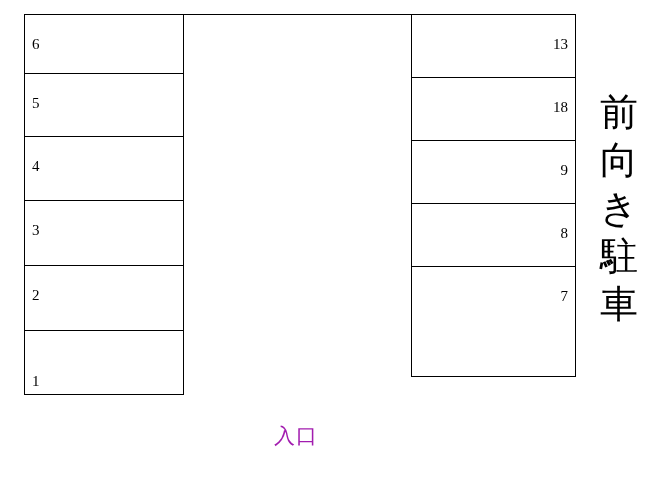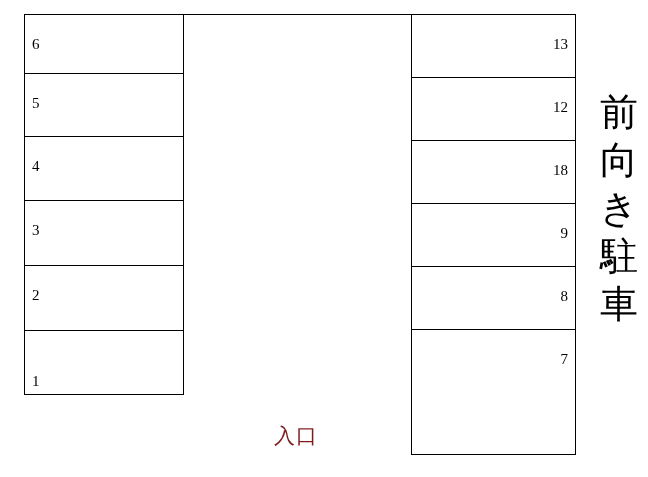--- a/index.html
+++ b/index.html
@@ -65,21 +65,21 @@
     height: 0;
     border-top: 1px solid #000000;
   }
 
   
   .entrance {
     position: absolute;
     font-size: 21px;
     line-height: 1;
     letter-spacing: 1px;
-    color: #7f1d1d;
+    color: #a21caf;
     white-space: nowrap;
   }
 
   
   .notice-vertical {
     position: absolute;
     font-size: 38px;
     line-height: 48px;
     color: #000000;
     font-weight: 400;
@@ -112,27 +112,24 @@
       <span class="stall-label">3</span>
     </div>
     <div class="stall" style="height:65px;">
       <span class="stall-label">2</span>
     </div>
     <div class="stall low" style="height:63px;">
       <span class="stall-label">1</span>
     </div>
   </div>
 
-  <div class="block block-right" style="left:411px; top:14px; width:165px; height:441px;">
+  <div class="block block-right" style="left:411px; top:14px; width:165px; height:363px;">
 
     <div class="stall" style="height:63px;">
       <span class="stall-label">13</span>
-    </div>
-    <div class="stall" style="height:63px;">
-      <span class="stall-label">12</span>
     </div>
     <div class="stall" style="height:63px;">
       <span class="stall-label">18</span>
     </div>
     <div class="stall" style="height:63px;">
       <span class="stall-label">9</span>
     </div>
     <div class="stall" style="height:63px;">
       <span class="stall-label">8</span>
     </div>

